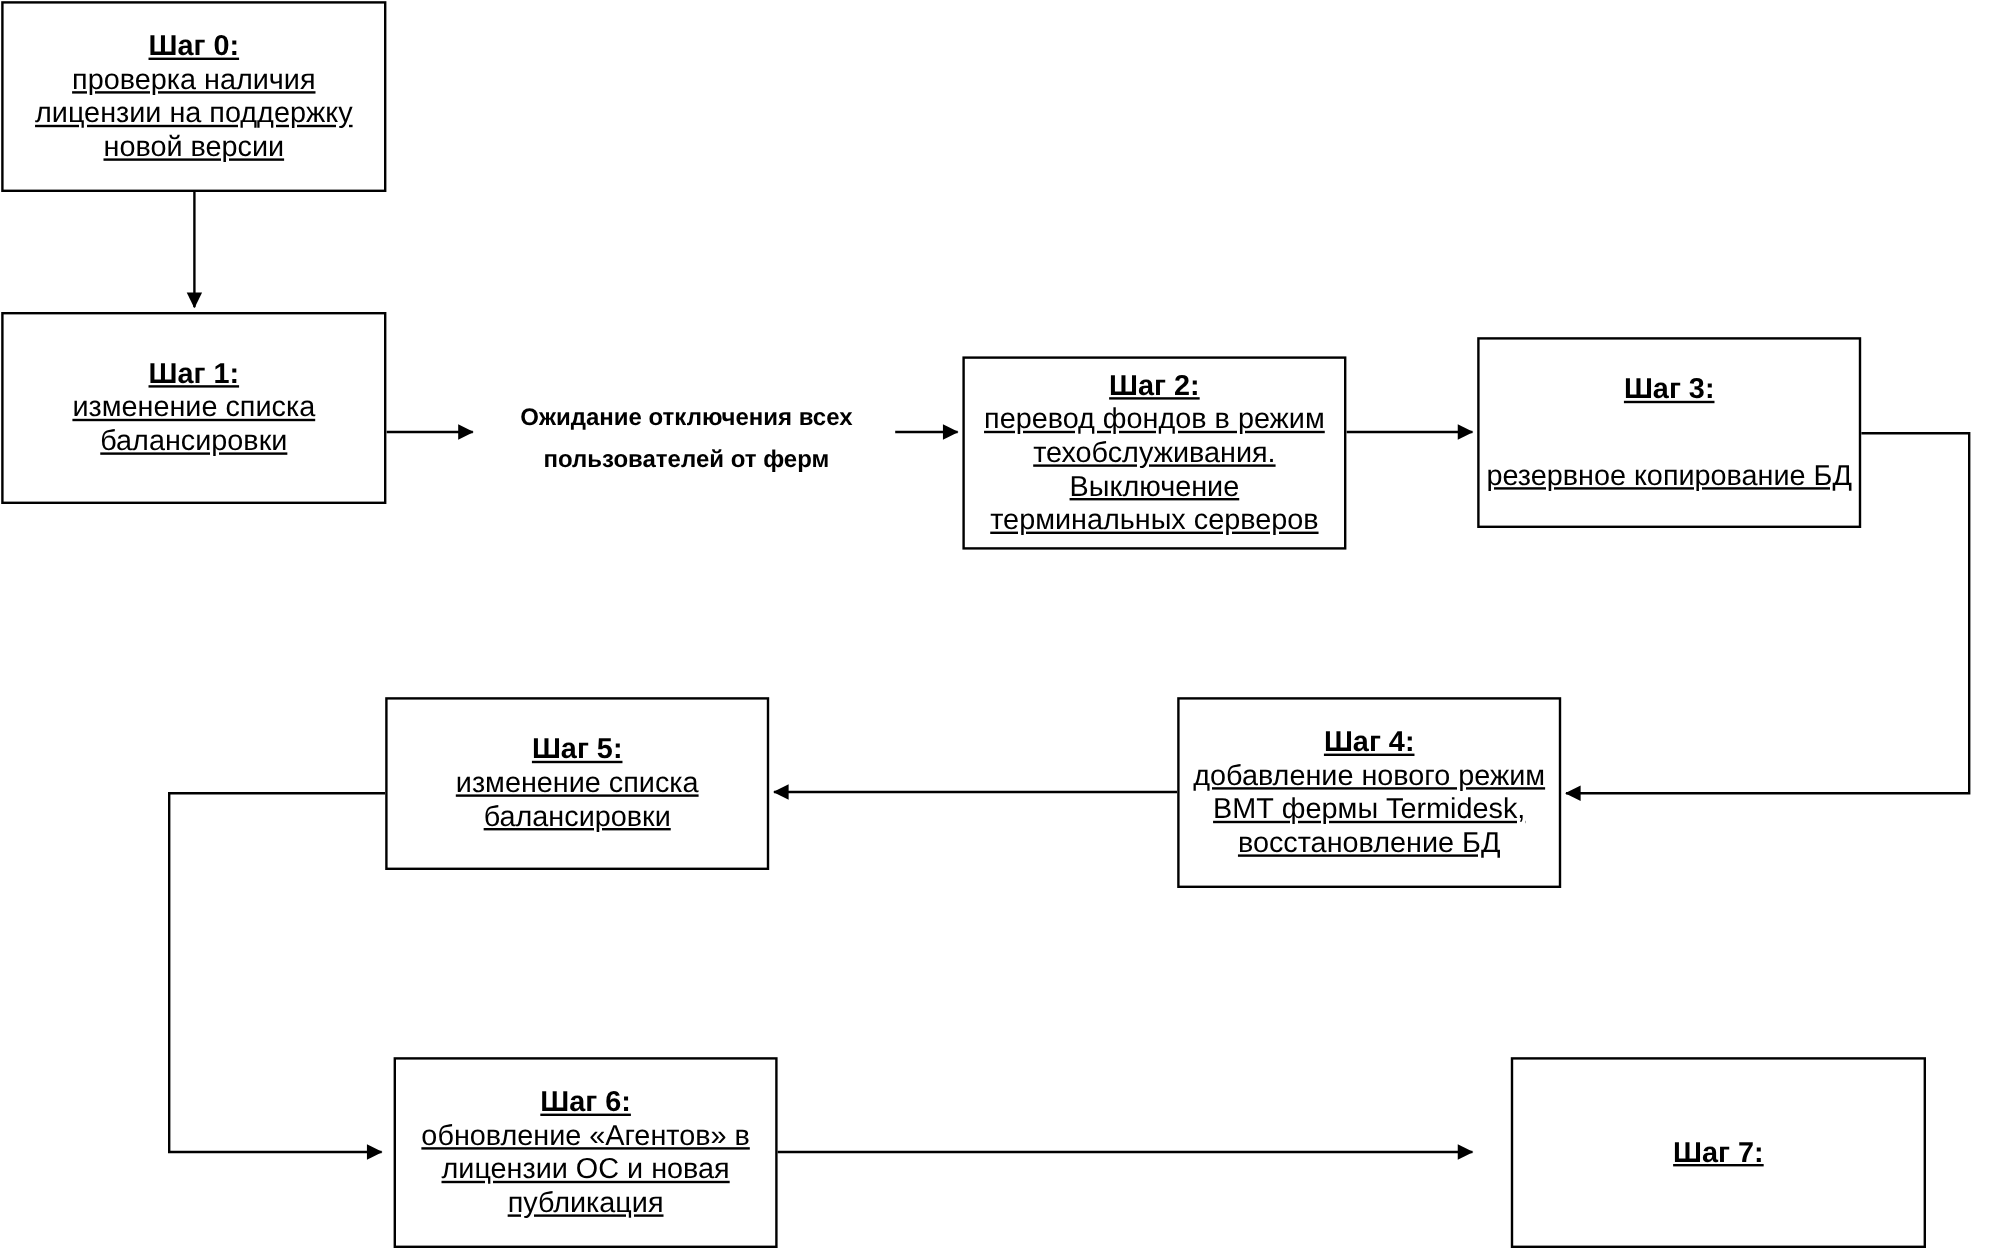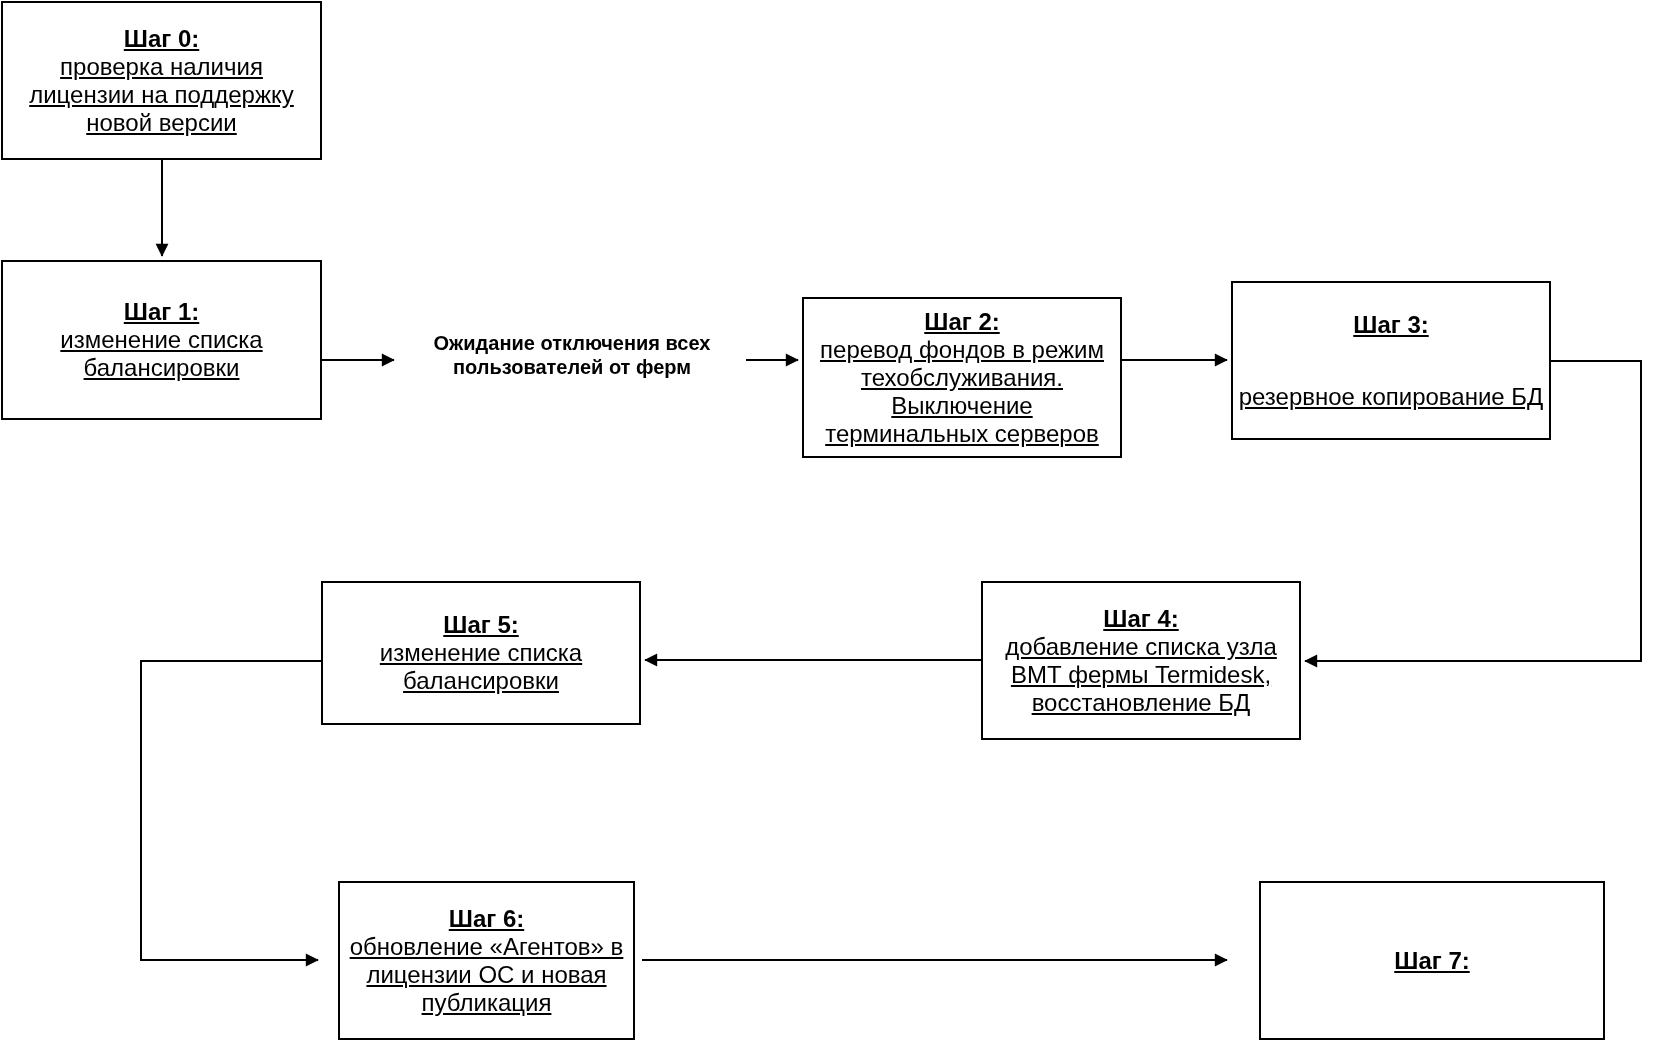--- a/index.html
+++ b/index.html
@@ -45,32 +45,32 @@
   .node-text {
     white-space: pre-line;
   }
   .edge-label {
     position: absolute;
     left: 396px;
     top: 331px;
     width: 352px;
     text-align: center;
     font-size: 20px;
-    line-height: 24px;
+    line-height: 35px;
     font-weight: bold;
     white-space: pre-line;
   }
   
   .n0 { left: 1px;    top: 1px;   width: 321px; height: 159px; }
   .n1 { left: 1px;    top: 260px; width: 321px; height: 160px; }
   .n2 { left: 802px;  top: 281px; width: 320px; height: 161px; margin-top: 16px; }
   .n3 { left: 1231px; top: 281px; width: 320px; height: 159px; gap: 44px; }
   .n4 { left: 981px;  top: 581px; width: 320px; height: 159px; }
   .n5 { left: 321px;  top: 581px; width: 320px; height: 144px; }
-  .n6 { left: 338px;  top: 881px; width: 297px; height: 159px; }
+  .n6 { left: 328px;  top: 881px; width: 320px; height: 159px; }
   .n7 { left: 1231px; top: 881px; width: 346px; height: 159px; margin-left: 28px; }
 </style>
 </head>
 <body>
 
 <div class="canvas">
 
   <svg class="edges" width="1658" height="1042" viewBox="0 0 1658 1042" xmlns="http://www.w3.org/2000/svg">
     <defs>
       <marker id="arrow" markerWidth="8" markerHeight="8" refX="6.6" refY="3.5" orient="auto" markerUnits="strokeWidth">
@@ -108,21 +108,21 @@
 терминальных серверов</div>
   </div>
 
   <div class="node n3">
     <div class="node-title">Шаг 3:</div>
     <div class="node-text">резервное копирование БД</div>
   </div>
 
   <div class="node n4">
     <div class="node-title">Шаг 4:</div>
-    <div class="node-text">добавление списка узла
+    <div class="node-text">добавление нового режим
 ВМТ фермы Termidesk,
 восстановление БД</div>
   </div>
 
   <div class="node n5">
     <div class="node-title">Шаг 5:</div>
     <div class="node-text">изменение списка
 балансировки</div>
   </div>
 

